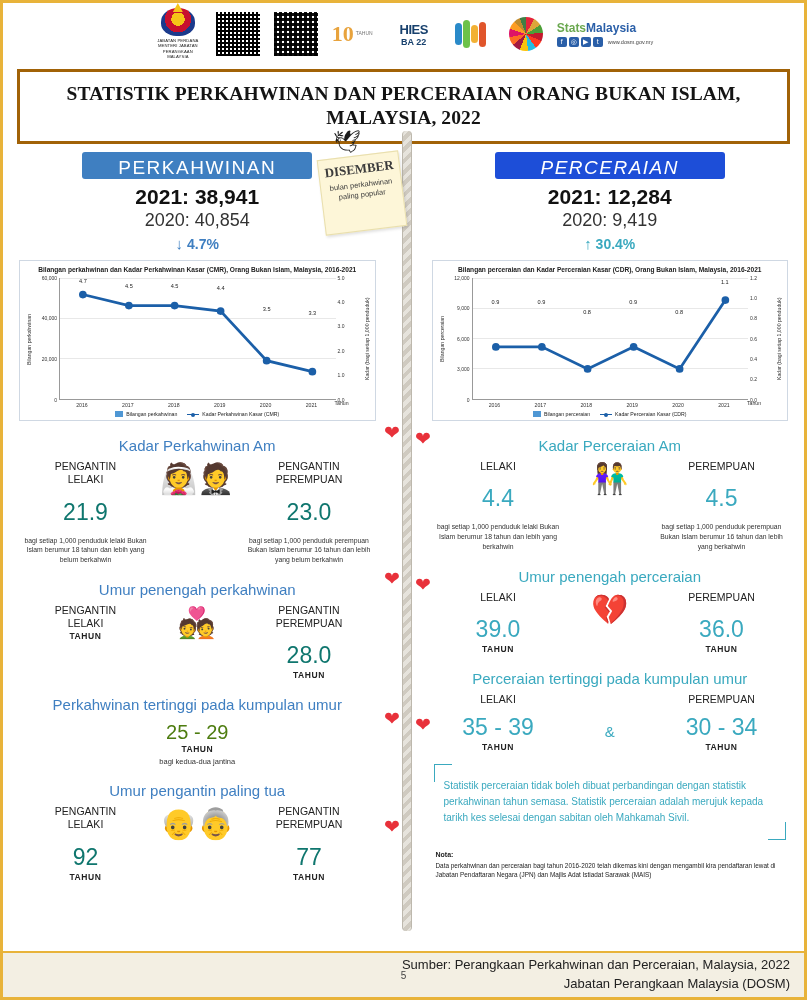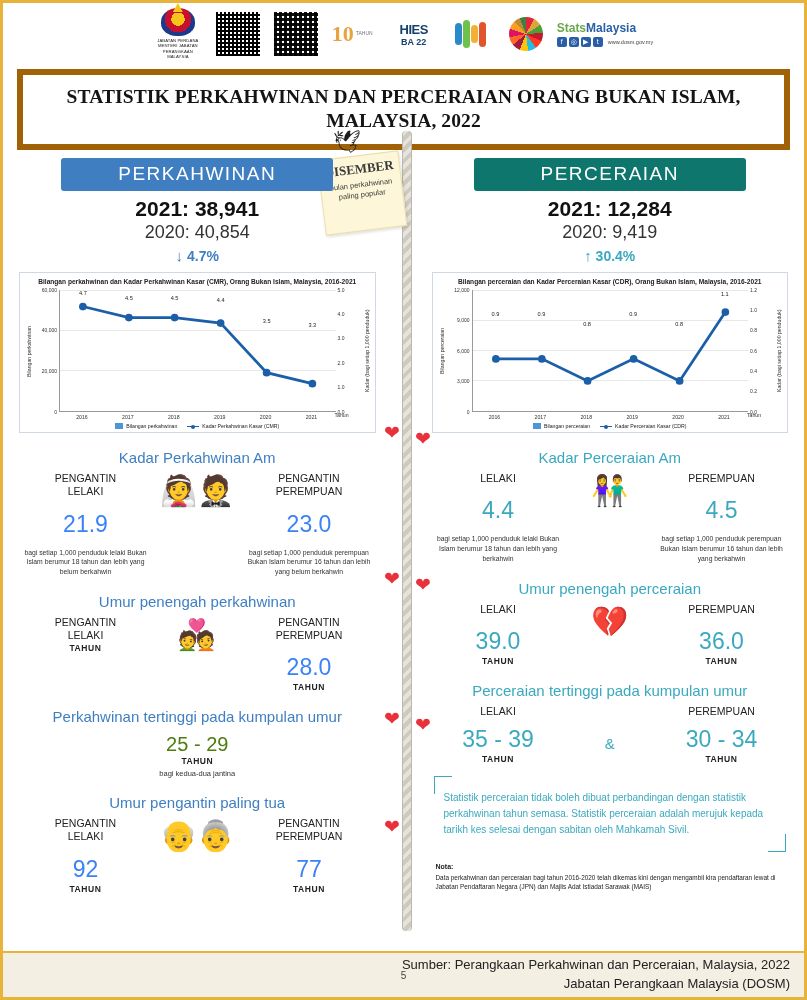--- a/index.html
+++ b/index.html
@@ -73,21 +73,21 @@
   .statsmy .n span { color:#6aa84f; }
   .socials { display:flex; align-items:center; gap:2px; margin-top:2px;}
   .socials i {
     width:10px;height:10px;border-radius:2px;background:#2a5fa8;display:block;
     font-size:7px;color:#fff;text-align:center;line-height:10px;font-style:normal;}
   .socials .web { font-size:5.5px; color:#444; margin-left:3px; }
 
   
   .title-box {
     margin: 4px 14px 8px 14px;
-    border: 6px solid #a16207;
+    border: 3px solid #a16207;
     background: #ffffff;
     padding: 10px 16px;
     text-align: center;
   }
   .title-box h1 {
     margin:0;
     font-family: "Liberation Serif", serif;
     font-size: 19.5px;
     font-weight: bold;
     letter-spacing: .1px;
@@ -96,30 +96,30 @@
   }
 
   
   .content { position:relative; display:flex; padding: 0 10px; }
   .col { width: 50%; position: relative; }
   .col.left { padding-right: 22px; }
   .col.right { padding-left: 22px; }
 
   .banner {
     margin: 0 auto 6px auto;
-    width: 272px;
+    width: 230px;
     text-align:center;
     color:#fff;
     font-size:19px;
     letter-spacing: 1.5px;
-    padding: 5px 0 6px 0;
+    padding: 5px 0 0 0;
     border-radius: 3px;
   }
   .banner.blue { background:#3f7fc1; }
-  .banner.teal { background:#0f766e; }
+  .banner.teal { background:#1d4ed8;font-style:italic; }
 
   .bigstat { text-align:center; }
   .bigstat .y1 { font-size:21px; font-weight:bold; color:#111; }
   .bigstat .y2 { font-size:18px; color:#333; margin-top:1px;}
   .delta { margin-top:4px; font-size:14px; font-weight:bold; }
   .delta.down { color:#3f7fc1; }
   .delta.up { color:#3aa9bf; }
   .arrow { font-size:15px; }
 
   
@@ -159,21 +159,21 @@
 
   
   .sec-head { text-align:center; font-size:15px; margin:16px 0 6px 0; }
   .sec-head.blue { color:#3f7fc1; }
   .sec-head.teal { color:#3aa9bf; }
 
   .pair { display:flex; align-items:flex-start; justify-content:space-between; padding: 0 4px; }
   .pair .side { width:38%; text-align:center; }
   .pair .mid { width:24%; display:flex; align-items:center; justify-content:center; padding-top:4px;}
   .lbl { font-size:10.5px; color:#222; line-height:1.25; }
-  .val { font-size:23px; color:#3b82f6; margin-top:12px; font-weight:normal; }
+  .val { font-size:23px; color:#0f766e; margin-top:12px; font-weight:normal; }
   .val.teal { color:#3aa9bf; }
   .note { font-size:6.8px; color:#333; line-height:1.45; margin-top:10px; padding:0 2px;}
   .tahun { font-size:8.5px; font-weight:bold; color:#222; letter-spacing:.6px; margin-top:1px;}
 
   .center-block { text-align:center; margin-top:8px; }
   .center-block .big { font-size:20px; color:#4d7c0f; }
   .center-block .sub { font-size:8.5px; font-weight:bold; color:#222; letter-spacing:.5px;}
   .center-block .fine { font-size:7.5px; color:#333; margin-top:3px;}
 
   .ampersand { font-size:15px; color:#3aa9bf; align-self:center; padding-top:18px;}

